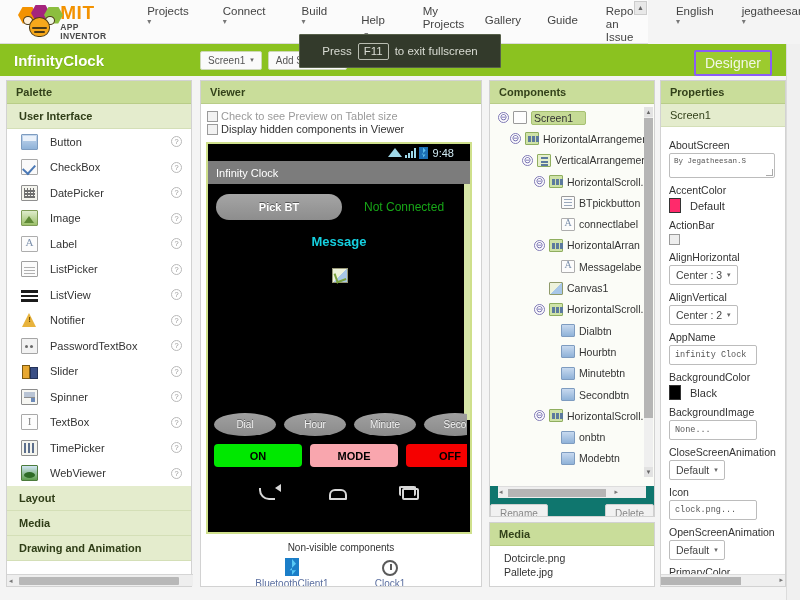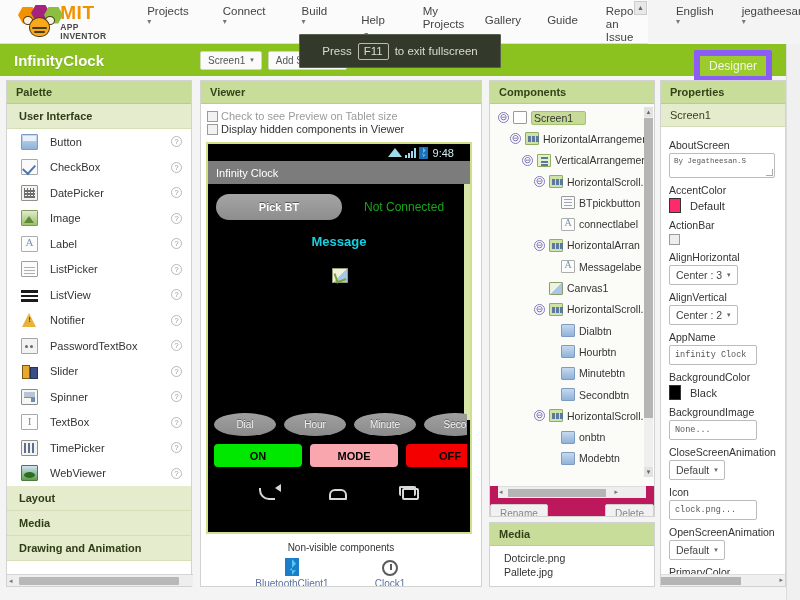--- a/index.html
+++ b/index.html
@@ -85,22 +85,22 @@
     padding: 3px 7px; display: flex; align-items: center; gap: 5px; cursor: pointer;
   }
   .screen-select .caret { font-size: 7px; color: #666; }
   .addscreen-btn {
     margin-left: 6px; background: #fafafa; border: 1px solid #cdd8b6;
     border-radius: 2px; font-size: 10px; color: #555;
     padding: 3px 7px; cursor: pointer; white-space: nowrap;
   }
   .designer-btn {
     position: absolute; right: 14px; top: 6px;
-    background: #9ccb2e; border: 6px solid #8b5cf6; border-radius: 2px;
-    color: #f2f7e6; font-size: 12px; padding: 3px 9px; cursor: pointer;
+    background: #9ccb2e; border: 2px solid #8b5cf6; border-radius: 2px;
+    color: #f2f7e6; font-size: 14px; padding: 3px 9px; cursor: pointer;
   }
   .rail-right {
     position: absolute; top: 44px; right: 0; width: 14px; height: 556px;
     background: #f0f0f0; border-left: 1px solid #dcdcdc;
   }
 
   
   .fs-tip {
     position: absolute; left: 299px; top: 34px; width: 202px; height: 34px;
     background: #333a2b; border: 1px solid #56604a; border-radius: 1px;
@@ -299,21 +299,21 @@
   .nv-ico-bt { width:14px;height:18px;background:#1b7ec8; margin: 0 auto; position:relative; }
   .nv-ico-bt:after{content:"";position:absolute;left:3px;top:1px;width:8px;height:16px;background:#57c8f5;
     clip-path: polygon(50% 0,100% 30%,20% 70%,100% 70%,50% 100%,50% 0);}
   .nv-ico-clock { width:16px;height:16px;border:2px solid #5a5a5a;border-radius:50%;margin:2px auto 0; position:relative; }
   .nv-ico-clock:after{content:"";position:absolute;left:6px;top:2px;width:2px;height:6px;background:#5a5a5a;}
   .nv-cap { font-size:10px; color:#5b6fa0; margin-top:2px; white-space:nowrap; }
 
   
   .col-components {
     position: absolute; left: 489px; top: 80px; width: 166px; height: 437px;
-    background: #be185d; border: 1px solid #d2d2d2; overflow: hidden;
+    background: #0f766e; border: 1px solid #d2d2d2; overflow: hidden;
   }
   .tree { position: relative; height: 382px; background:#fbfcf7; overflow: hidden; padding-top: 3px; }
   .tnode { display:flex; align-items:center; height: 21.3px; font-size:10.5px; color:#333; white-space:nowrap; cursor:pointer; }
   .texp {
     width: 11px; height: 11px; border: 1px solid #7f79b5; border-radius: 50%;
     color: #5b54a0; font-size: 9px; line-height: 9px; text-align: center; margin-right: 4px;
     flex: 0 0 11px; background:#fff;
   }
   .tico { width: 14px; height: 13px; margin-right: 4px; flex: 0 0 14px; position: relative; border-radius:1px; }
   .ti-screen { background:#fdfdfd; border:1px solid #9a9a9a; }

